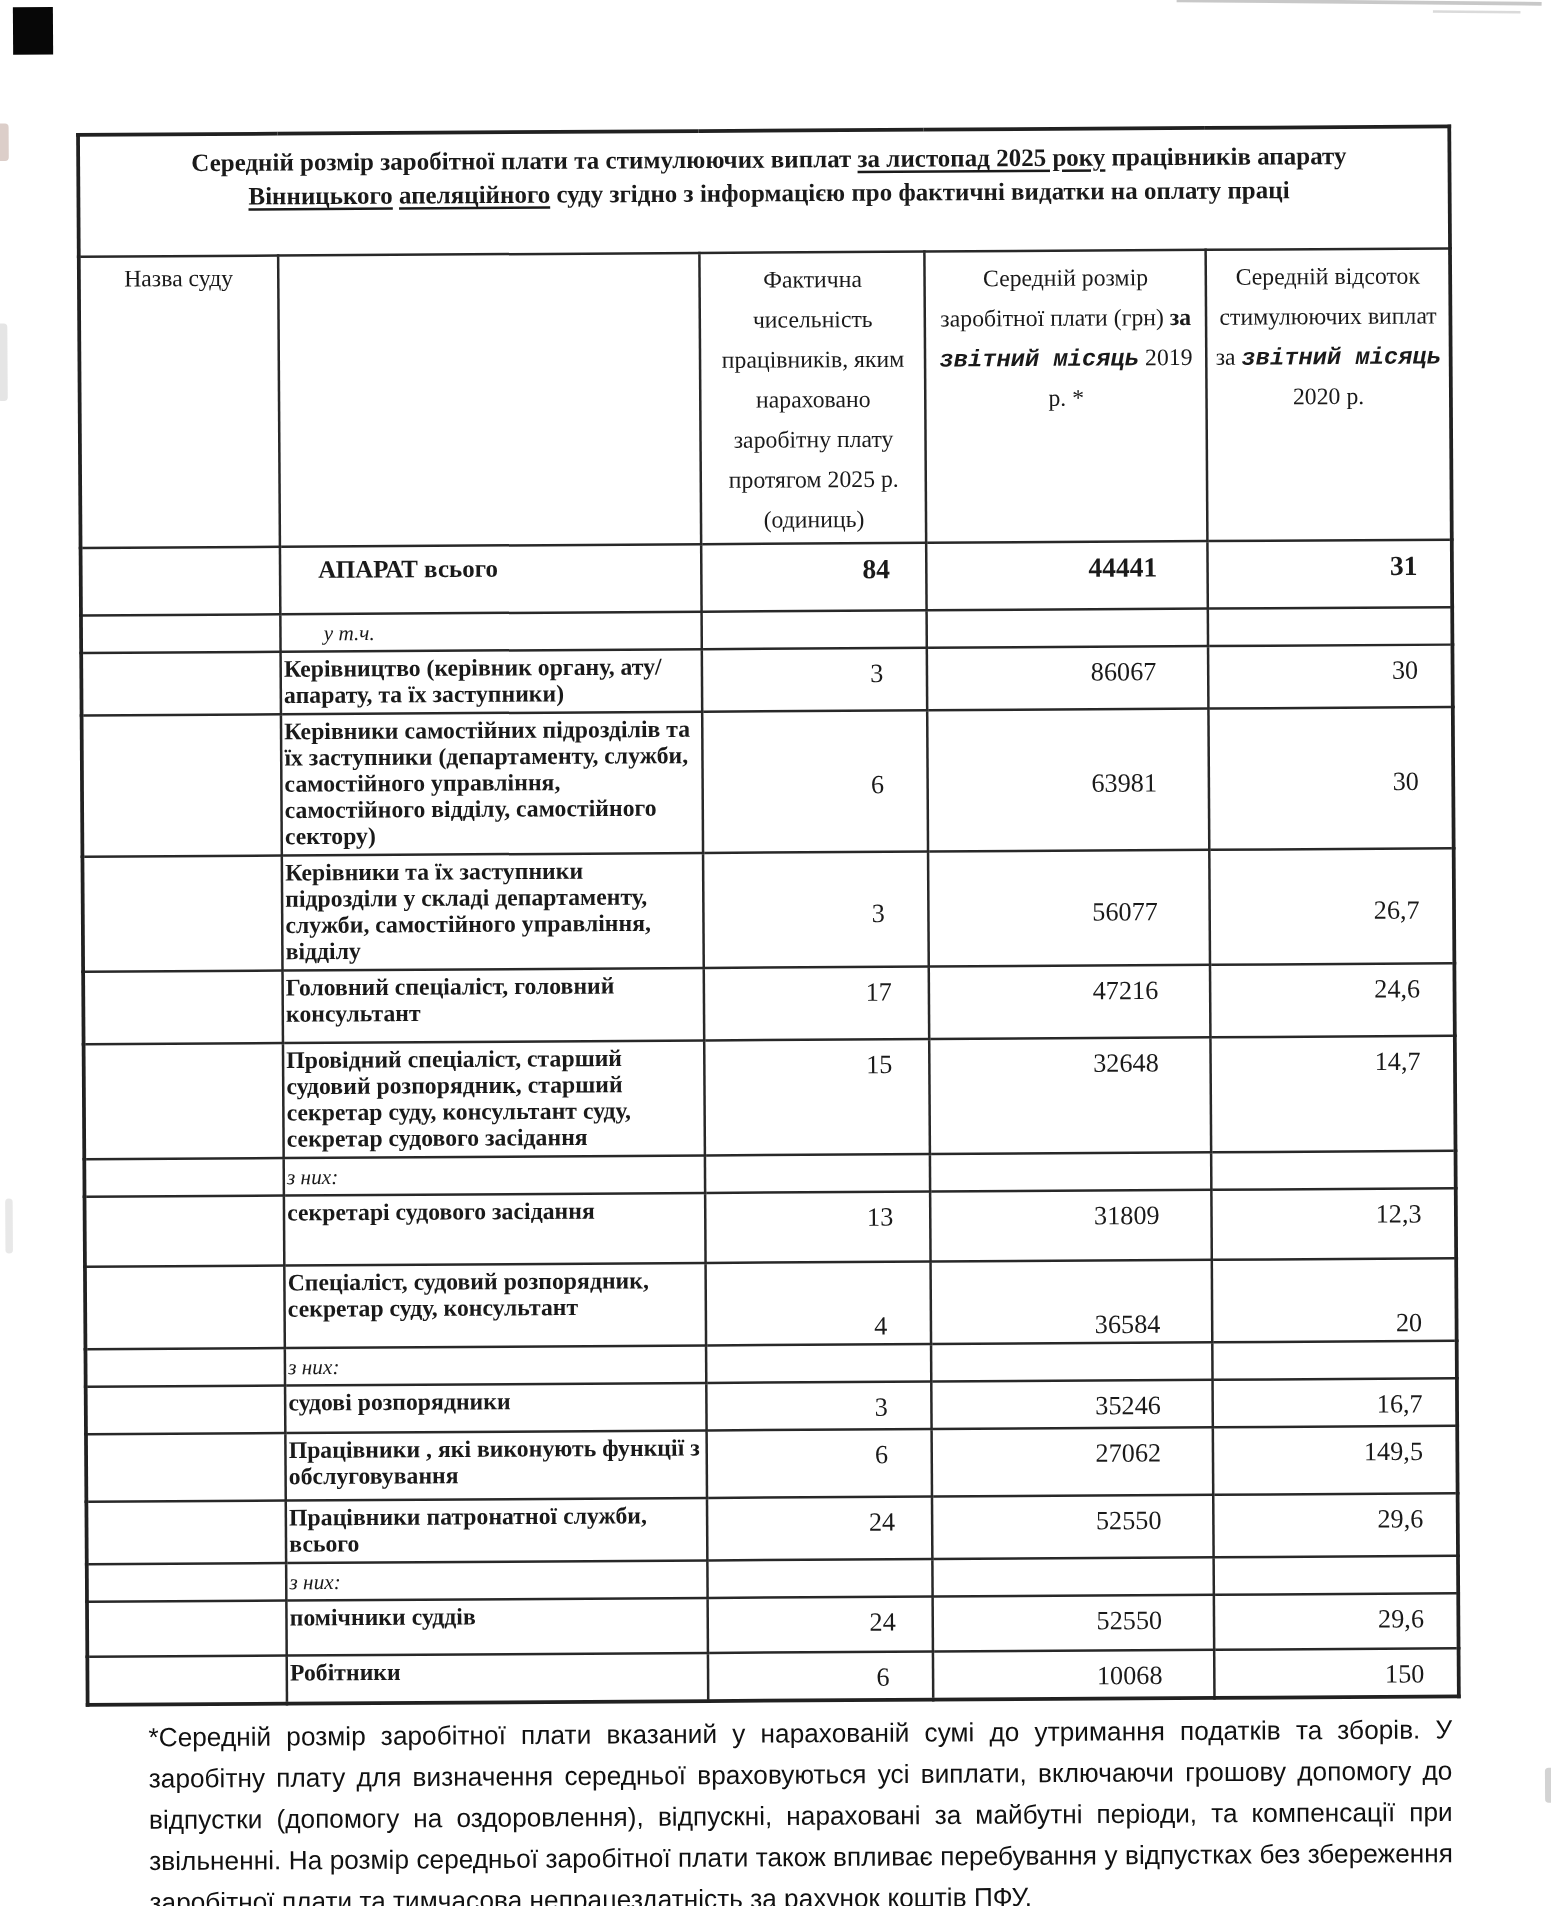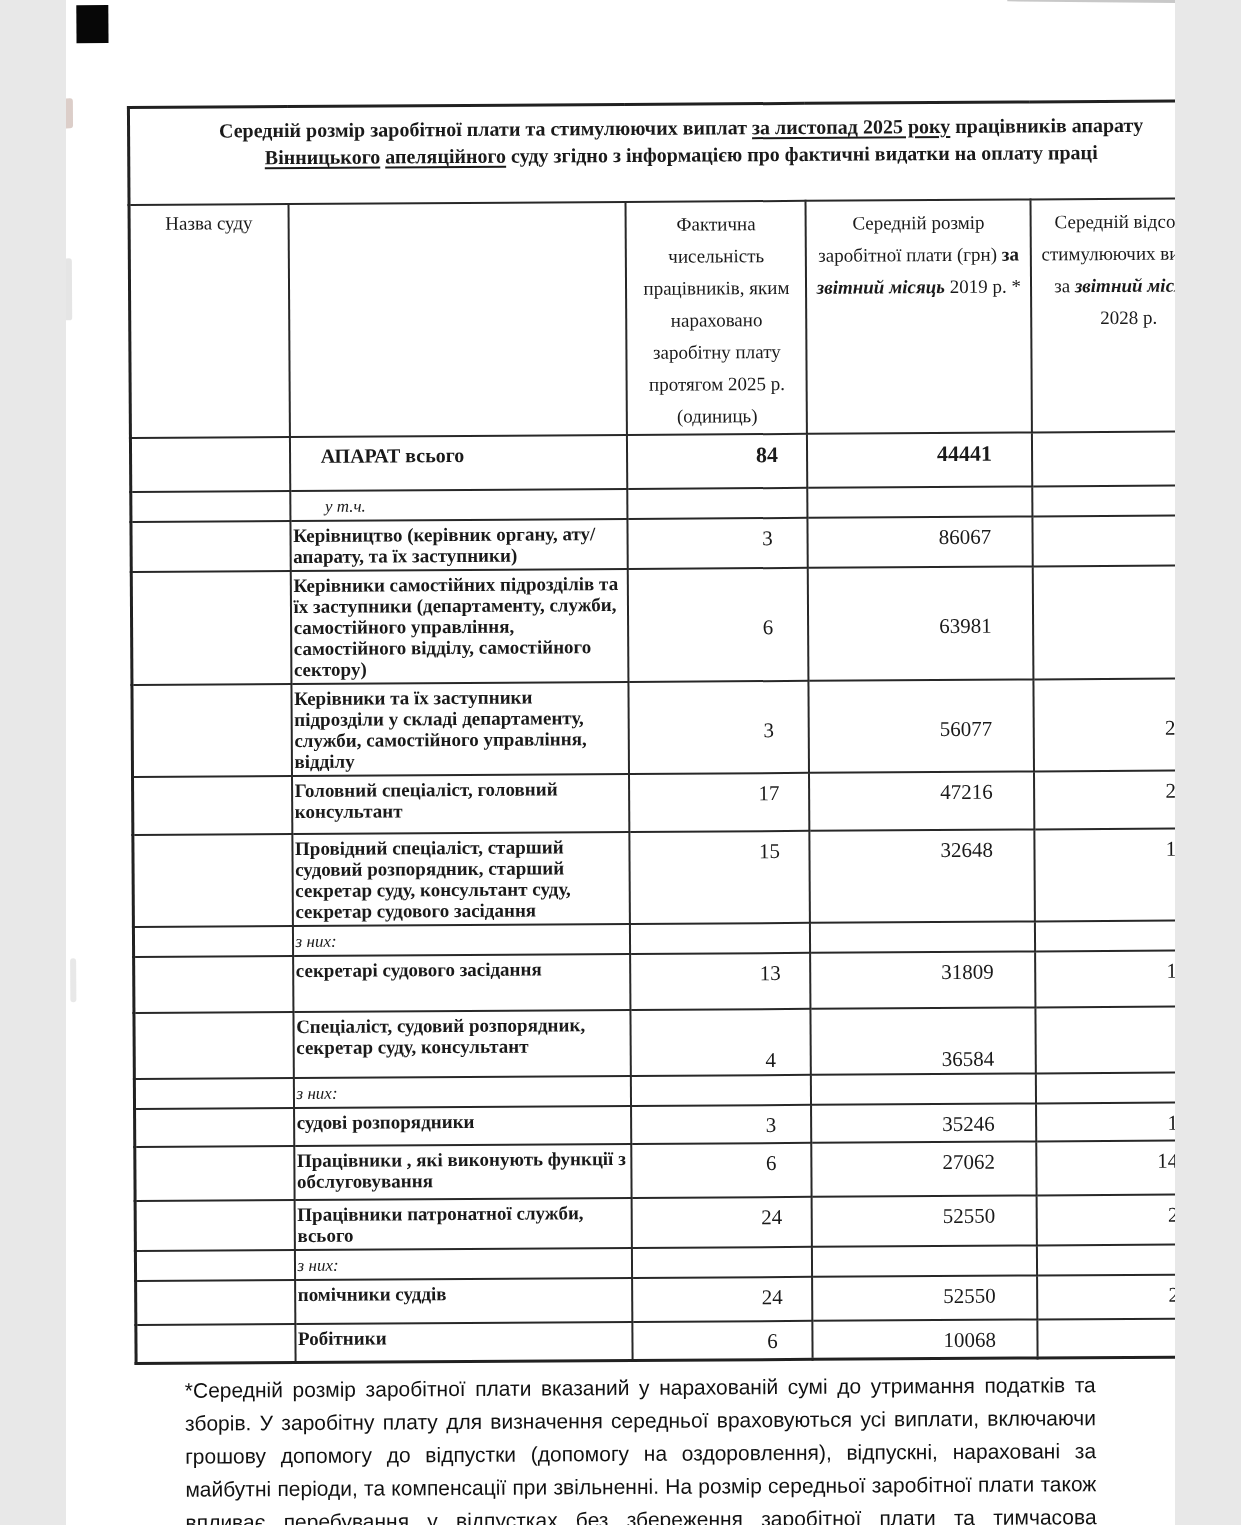--- a/index.html
+++ b/index.html
@@ -1,17 +1,17 @@
 <!DOCTYPE html>
 <html><head>
 <meta charset="utf-8">
 <style>
   html,body { margin:0; padding:0; background:#e8e8e8; }
   .page {
-    position:relative; width:1109px; height:1525px; margin:0 auto;
+    position:relative; width:1241px; height:1525px; margin:0 auto;
     background:#ffffff; overflow:hidden;
     font-family:"Liberation Serif","DejaVu Serif",serif; color:#1a1a1a;
   }
   .scan { position:absolute; inset:0; transform:rotate(-0.35deg); transform-origin:50% 40%; }
 
   
   .artifact { position:absolute; }
   .black-box { left:14px; top:2px; width:32px; height:38px; background:#070707; }
   .streak-tr { left:945px; top:3px; width:292px; height:3px; background:#9a9a9a; opacity:.55; transform:rotate(.9deg); }
   .streak-tr2 { left:1150px; top:12px; width:70px; height:2px; background:#b5b5b5; opacity:.5; transform:rotate(.8deg); }
@@ -31,21 +31,21 @@
     border-bottom:3px solid #1c1c1c;
     font-weight:bold; text-align:center;
     font-size:20px; line-height:27px;
     padding:9px 26px 10px 34px; height:76px;
     vertical-align:top;
   }
   .u { text-decoration:underline; text-decoration-thickness:2px; text-underline-offset:3px; }
 
   .hdr { vertical-align:top; text-align:center; font-size:19px; line-height:32px; padding:6px 6px 0 6px; height:225px; }
   .hdr-name { text-align:center; line-height:24px; padding-top:6px; }
-  .bi { font-weight:bold; font-style:italic; }
+  .bi { font-weight:bold; font-style:italic;font-family:Liberation Mono, monospace; }
   .b { font-weight:bold;margin-top:20px; }
 
   .label-cell { font-weight:bold; font-size:19px; line-height:21px; padding:3px 4px 3px 2px; vertical-align:top; }
   .label-cell.total { font-size:20px; padding-left:30px; padding-top:8px; }
   .label-cell.sub, .label-cell.sub2 { font-weight:normal; font-style:italic; font-size:17px; padding-top:4px; }
   .label-cell.sub2 { padding-left:34px; }
 
   .num { font-size:21px; text-align:center; vertical-align:top; padding-top:7px; }
   .count-cell  { padding-left:100px; }
   .salary-cell { padding-left:90px; }
@@ -82,21 +82,21 @@
       </colgroup>
       <tbody>
         <tr>
           <td class="title-cell" colspan="5"><span>Середній розмір заробітної плати та стимулюючих виплат </span><span class="u">за  листопад 2025 року</span><span>  працівників апарату </span><span class="u">Вінницького</span> <span class="u">апеляційного</span><span> суду згідно з інформацією про фактичні видатки на оплату праці</span></td>
         </tr>
         <tr>
           <td class="hdr hdr-name">Назва суду</td>
           <td class="hdr"></td>
           <td class="hdr">Фактична чисельність працівників, яким нараховано заробітну плату протягом 2025 р.  (одиниць)</td>
           <td class="hdr"><span>Середній розмір заробітної плати (грн) </span><span class="b">за</span> <span class="bi">звітний місяць</span><span> 2019 р. *</span></td>
-          <td class="hdr"><span>Середній відсоток стимулюючих виплат за </span><span class="bi">звітний місяць</span><span>  2028 р.</span></td>
+          <td class="hdr"><span>Середній відсоток стимулюючих виплат за </span><span class="bi">звітний місяць</span><span>  2020 р.</span></td>
         </tr>
       </tbody>
       <tbody>
           <tr class="total-row" style="height: 54px;">
             <td></td>
             <td class="label-cell total">АПАРАТ всього</td>
             <td class="num count-cell">84</td>
             <td class="num salary-cell">44441</td>
             <td class="num percent-cell">31</td>
           </tr>

